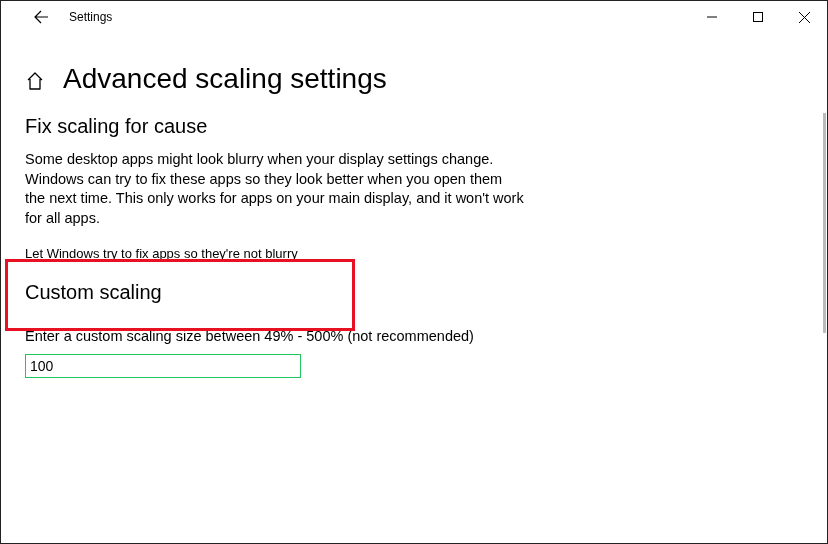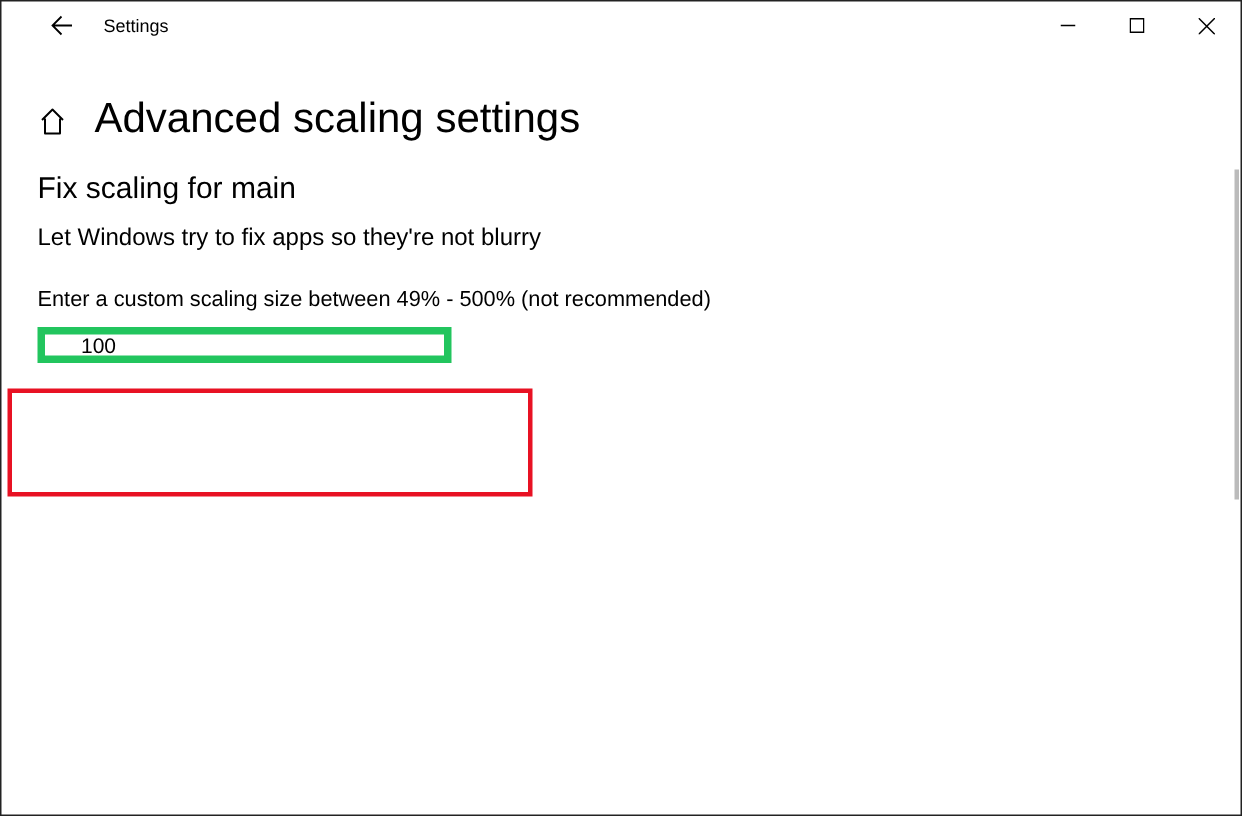--- a/index.html
+++ b/index.html
@@ -74,21 +74,21 @@
       margin-top: 20px;
     }
     .desc {
       font-size: 14.5px;
       color: #000;
       line-height: 1.35;
       max-width: 500px;
       margin-bottom: 18px;
     }
     .opt-label {
-      font-size: 16px;
+      font-size: 13px;
       color: #000;
       margin-bottom: 10px;
     }
     .toggle-row {
       display: flex;
       align-items: center;
       margin-bottom: 8px;
     }
     .toggle {
       width: 44px;
@@ -124,22 +124,22 @@
     }
     .field-label {
       font-size: 14.5px;
       color: #000;
       margin-top: 24px;
       margin-bottom: 10px;
     }
     .scale-input {
       width: 276px;
       height: 24px;
-      border: 5px solid #22c55e;
-      padding: 3px 24px;
+      border: 1px solid #22c55e;
+      padding: 3px 4px;
       font-size: 14px;
       font-family: inherit;
     }
     .scrollbar-thin {
       position: absolute;
       right: 1px;
       top: 112px;
       width: 3px;
       height: 220px;
       background: #bbb;
@@ -178,23 +178,25 @@
 <div class="content">
   <div class="header-row">
     <span class="home-ic">
       <svg width="20" height="20" viewBox="0 0 20 20">
         <path d="M3 9 L10 2 L17 9 M5 8 L5 18 L15 18 L15 8" stroke="#000" stroke-width="1.3" fill="none" stroke-linejoin="round"></path>
       </svg>
     </span>
     <h1>Advanced scaling settings</h1>
   </div>
 
-  <h2>Fix scaling for main</h2>
+  <h2>Fix scaling for cause</h2>
+  <p class="desc">Some desktop apps might look blurry when your display settings change. Windows can try to fix these apps so they look better when you open them the next time. This only works for apps on your main display, and it won't work for all apps.</p>
 
   <div class="opt-label">Let Windows try to fix apps so they're not blurry</div>
 
+  <h2>Custom scaling</h2>
 
   <div class="field-label">Enter a custom scaling size between 49% - 500% (not recommended)</div>
   <input class="scale-input" type="text" value="100" style="">
 </div>
 
 <div class="highlight-box"></div>
 <div class="scrollbar-thin"></div>
 
 </body></html>

